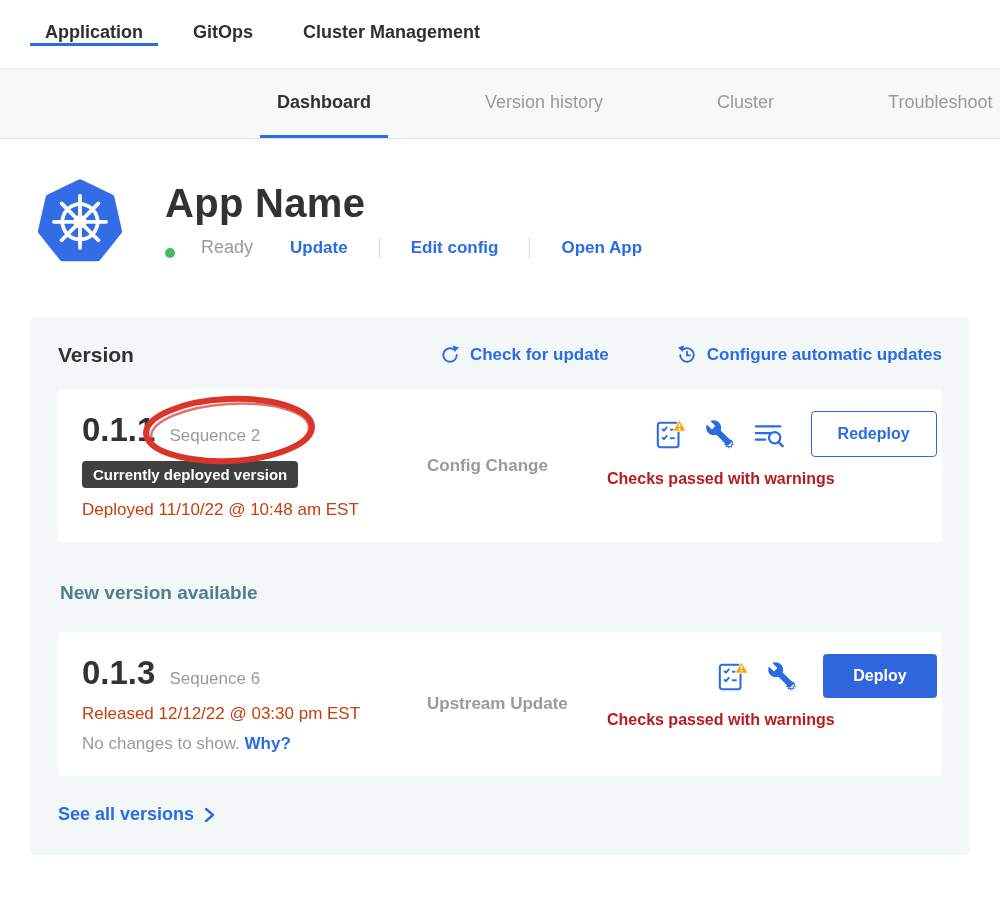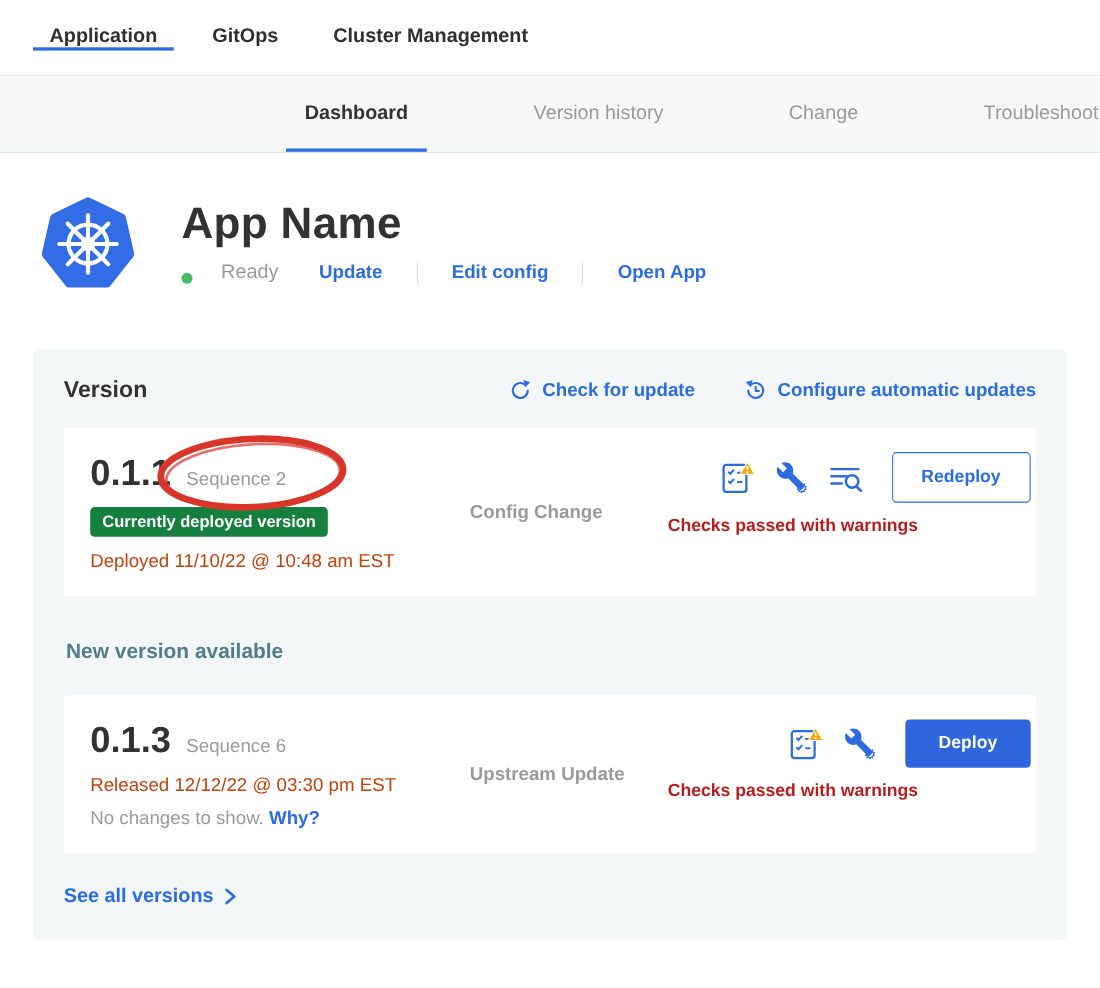--- a/index.html
+++ b/index.html
@@ -26,28 +26,28 @@
   .app-title { font-size:40px; font-weight:800; letter-spacing:.3px; line-height:1.1; }
   .status-row { display:flex; align-items:flex-end; margin-top:12px;gap:17px; }
   .dot { width:10px; height:10px; border-radius:50%; background:#44bb66; margin-right:9px; }
   .status { font-size:18px; font-weight:500; color:#9a9a9a; margin-right:20px; }
   .hlink { font-size:17px; font-weight:700; color:#2b6ce2; cursor:pointer; text-decoration:none; }
   .sep { width:1px; height:20px; background:#d9d9d9; margin:0 14px; }
   
   .version-section { margin:54px 30px 0; background:#f3f7f8; border-radius:6px; padding:26px 28px 30px; }
   .section-header { display:flex; align-items:center; }
   .section-title { font-size:21px; font-weight:800; }
-  .actions { margin-left:auto; display:flex; align-items:flex-end; gap:44px; }
+  .actions { margin-left:auto; display:flex; align-items:flex-end; gap:67px; }
   .action { display:flex; align-items:center; gap:9px; color:#2b6ce2; font-size:17px; font-weight:600; cursor:pointer; text-decoration:none; }
   .card { background:#fff; border-radius:4px; margin-top:22px; padding:22px 24px;
     display:grid; grid-template-columns:345px 180px 1fr; }
   .version-row { display:flex; align-items:baseline; position:relative; }
   .vnum { font-size:33px; font-weight:800; }
   .seq { font-size:17px; font-weight:500; color:#9a9a9a; margin-left:14px; }
-  .badge { display:inline-block; margin-top:12px; background:#15803d; color:#fff;
+  .badge { display:inline-block; margin-top:12px; background:#404040; color:#fff;
     font-size:15px; font-weight:700; padding:5px 11px; border-radius:4px; }
   .meta { margin-top:12px; color:#c2410c; font-size:17px; font-weight:500; }
   .nochanges { margin-top:10px; color:#9a9a9a; font-size:17px; font-weight:500; }
   .why { color:#2b6ce2; font-weight:700; cursor:pointer; text-decoration:none; }
   .vtype { align-self:center; color:#9a9a9a; font-size:17px; font-weight:700; }
   .vright { display:flex; flex-direction:column; }
   .vright-top { display:flex; align-items:center; }
   .check-icons { display:flex; align-items:center; gap:18px; margin-left:auto; }
   .cicon { cursor:pointer; display:flex; }
   .btn { margin-left:26px; border-radius:4px; font-size:16px; font-weight:700;
@@ -67,21 +67,21 @@
 
 <nav class="topnav">
   <div class="tab active">Application</div>
   <div class="tab">GitOps</div>
   <div class="tab">Cluster Management</div>
 </nav>
 
 <nav class="subnav">
   <div class="tab active">Dashboard</div>
   <div class="tab">Version history</div>
-  <div class="tab">Change</div>
+  <div class="tab">Cluster</div>
   <div class="tab">Troubleshoot</div>
 </nav>
 
 <header class="app-header">
   <svg class="logo" viewBox="0 0 100 100">
     <polygon points="50,5 86.5,22.5 95.5,62 70.5,93.5 29.5,93.5 4.5,62 13.5,22.5" fill="#326de6" stroke="#326de6" stroke-width="9" stroke-linejoin="round"></polygon>
     <g stroke="#fff" stroke-width="4.5" stroke-linecap="round">
       <circle cx="50" cy="51" r="21" fill="none"></circle>
       <line x1="50" y1="43" x2="50" y2="20"></line>
       <line x1="55.7" y1="45.3" x2="71.9" y2="29.1"></line>

